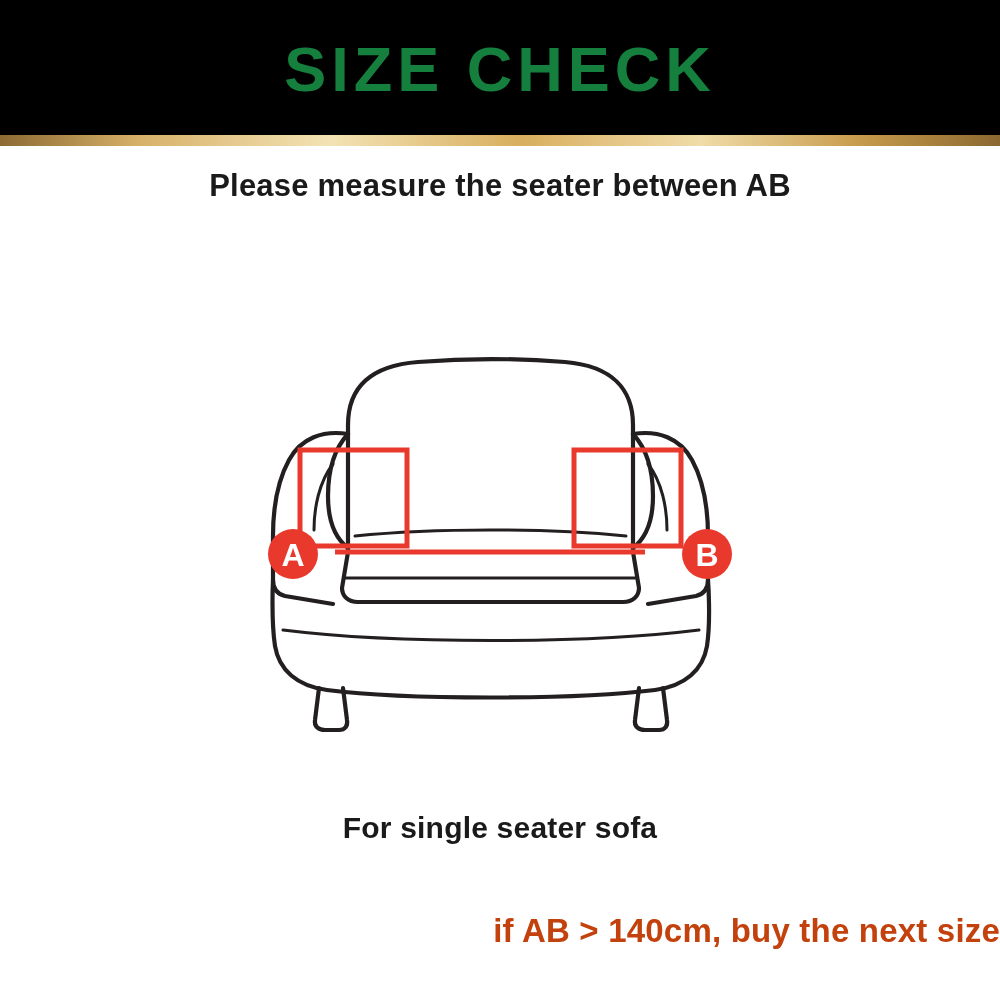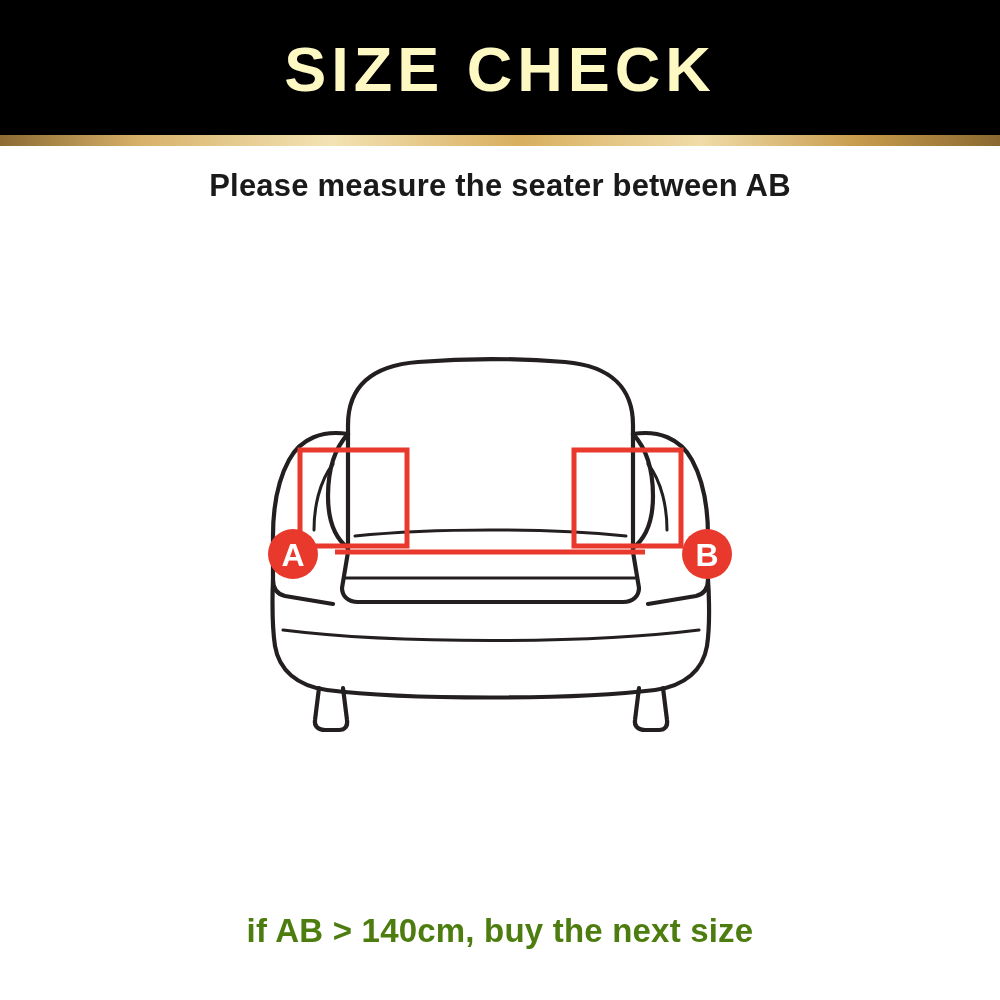--- a/index.html
+++ b/index.html
@@ -26,21 +26,21 @@
     top: 0;
     left: 0;
     width: 1000px;
     height: 135px;
     background: #000000;
     display: flex;
     align-items: center;
     justify-content: center;
   }
   .header-title {
-    color: #fef9c3;
+    color: #15803d;
     font-size: 63px;
     font-weight: bold;
     letter-spacing: 5px;
     line-height: 1;
     margin-top: 4px;
   }
   .gold-rule {
     position: absolute;
     top: 135px;
     left: 0;
@@ -94,24 +94,24 @@
     font-size: 30px;
     font-weight: bold;
     line-height: 1.32;
     letter-spacing: 0.2px;
   }
   .note {
     position: absolute;
     top: 912px;
     left: 0;
     width: 1000px;
-    text-align: center;
+    text-align: right;
     font-size: 33px;
     font-weight: bold;
-    color: #4d7c0f;
+    color: #c2410c;
     letter-spacing: 0.2px;
   }
 </style>
 </head>
 <body>
 
 <div class="page">
 
   <div class="header-band">
     <div class="header-title">SIZE CHECK</div>
@@ -162,16 +162,17 @@
       <g>
         <circle cx="78" cy="224" r="25" fill="#e8392c"></circle>
         <text x="78" y="236" text-anchor="middle" font-family="Liberation Sans, sans-serif" font-size="32" font-weight="bold" fill="#ffffff">A</text>
         <circle cx="492" cy="224" r="25" fill="#e8392c"></circle>
         <text x="492" y="236" text-anchor="middle" font-family="Liberation Sans, sans-serif" font-size="32" font-weight="bold" fill="#ffffff">B</text>
       </g>
     </svg>
   </div>
 
   <div class="caption-block">
+    <div class="caption-line">For single seater sofa</div>
   </div>
   <div class="note">if AB &gt; 140cm, buy the next size</div>
 
 </div>
 
 </body></html>

